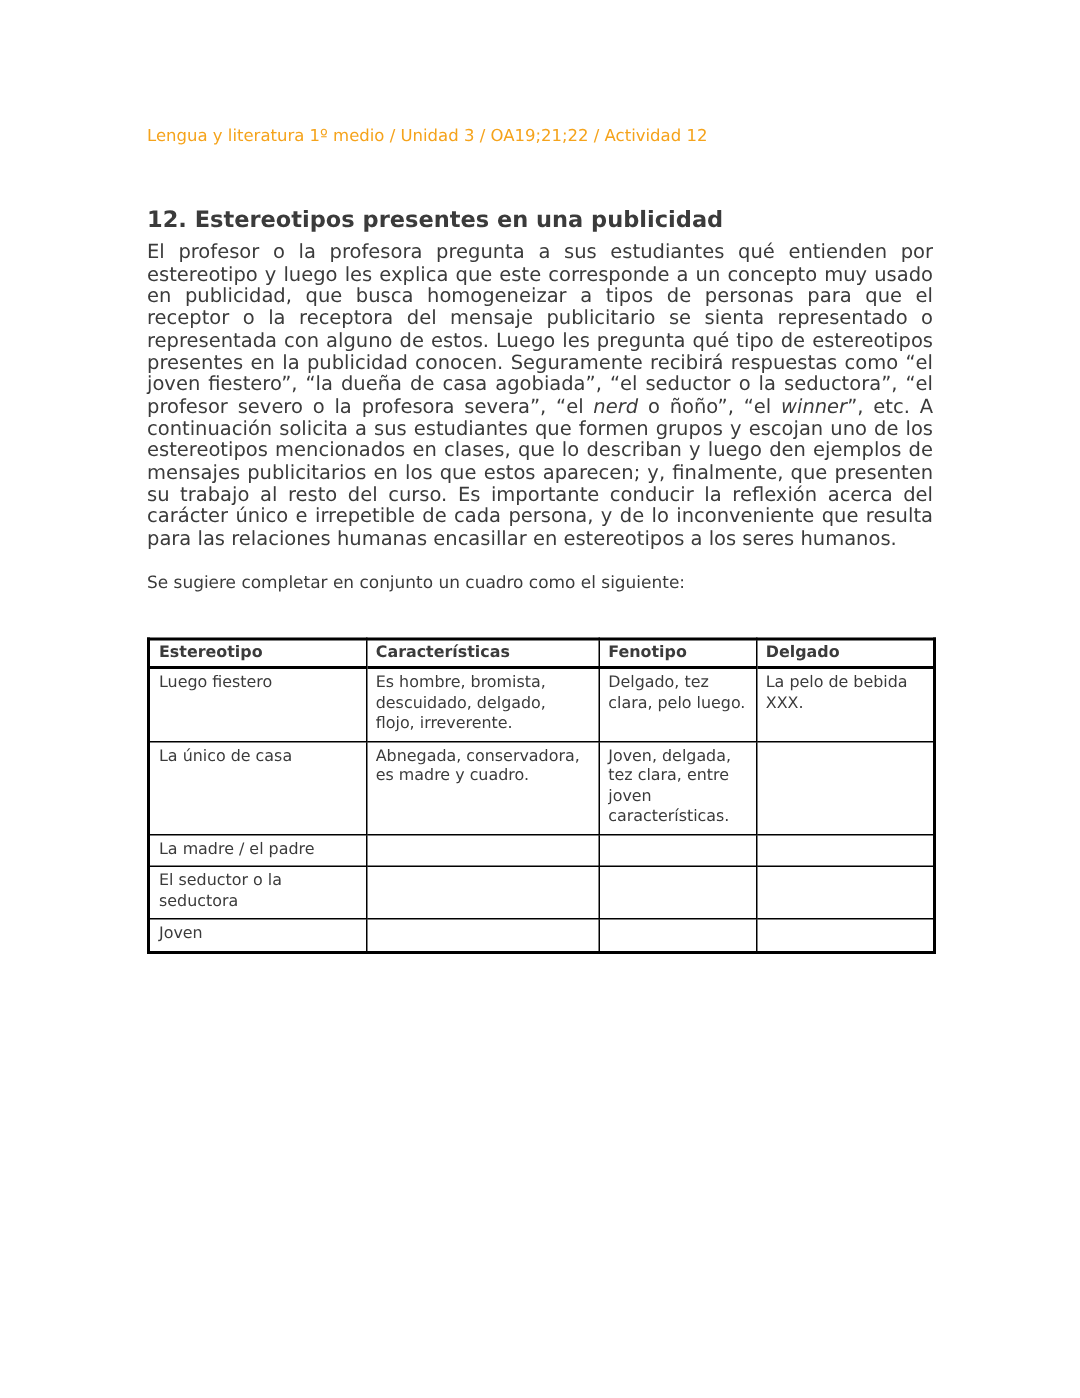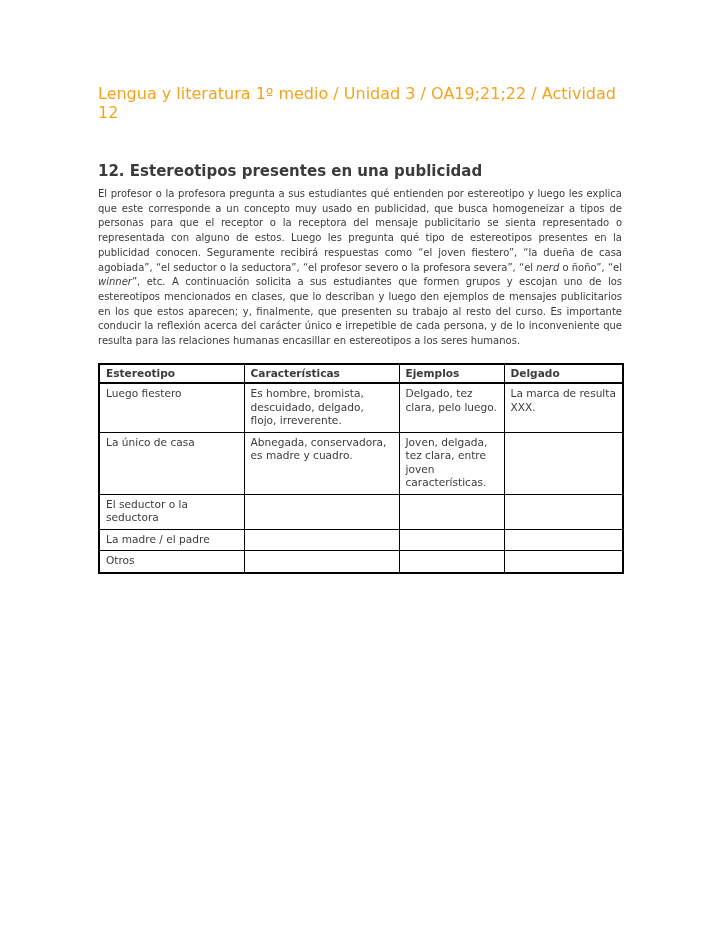--- a/index.html
+++ b/index.html
@@ -10,31 +10,31 @@
     background: #ffffff;
     font-family: "DejaVu Sans", "Liberation Sans", sans-serif;
     color: #3b3b3b;
     overflow: hidden;
   }
   .page {
     padding: 84px 98px 0 98px;
   }
   .doc-header {
     color: #f5a31b;
-    font-size: 16px;
+    font-size: 11px;
     font-weight: normal;
     margin: 0 0 40px 0;
   }
   .section-title {
     font-size: 15px;
     font-weight: bold;
     margin: 0 0 7px 0;
   }
   .paragraph {
-    font-size: 10px;
+    font-size: 13px;
     line-height: 14.7px;
     text-align: justify;
     margin: 0 0 14px 0;
   }
   .suggest-line {
     font-size: 11.3px;
     line-height: 14.7px;
     margin: 0 0 28px 0;
   }
   table.grid {
@@ -66,63 +66,64 @@
 <body>
 
 <div class="page">
 
   <p class="doc-header">Lengua y literatura 1º medio / Unidad 3 / OA19;21;22 / Actividad 12</p>
 
   <p class="section-title">12. Estereotipos presentes en una publicidad</p>
 
   <p class="paragraph"><span>El profesor o la profesora pregunta a sus estudiantes qué entienden por estereotipo y luego les explica que este corresponde a un concepto muy usado en publicidad, que busca homogeneizar a tipos de personas para que el receptor o la receptora del mensaje publicitario se sienta representado o representada con alguno de estos. Luego les pregunta qué tipo de estereotipos presentes en la publicidad conocen. Seguramente recibirá respuestas como “el joven fiestero”, “la dueña de casa agobiada”, “el seductor o la seductora”, “el profesor severo o la profesora severa”, “el </span><span style="font-style: italic;">nerd</span><span> o ñoño”, “el </span><span style="font-style: italic;">winner</span><span>”, etc. A continuación solicita a sus estudiantes que formen grupos y escojan uno de los estereotipos mencionados en clases, que lo describan y luego den ejemplos de mensajes publicitarios en los que estos aparecen; y, finalmente, que presenten su trabajo al resto del curso. Es importante conducir la reflexión acerca del carácter único e irrepetible de cada persona, y de lo inconveniente que resulta para las relaciones humanas encasillar en estereotipos a los seres humanos.</span></p>
 
+  <p class="suggest-line">Se sugiere completar en conjunto un cuadro como el siguiente:</p>
 
   <table class="grid">
     <colgroup>
       <col style="width:145px">
       <col style="width:155px">
       <col style="width:105px">
       <col style="width:119px">
     </colgroup>
     <thead>
       <tr>
         <th>Estereotipo</th>
         <th>Características</th>
-        <th>Ejemplos</th>
+        <th>Fenotipo</th>
         <th>Delgado</th>
       </tr>
     </thead>
     <tbody>
       <tr>
         <td>Luego fiestero</td>
         <td>Es hombre, bromista, descuidado, delgado, flojo, irreverente.</td>
         <td>Delgado, tez clara, pelo luego.</td>
-        <td>La marca de resulta XXX.</td>
+        <td>La pelo de bebida XXX.</td>
       </tr>
       <tr>
         <td>La único de casa</td>
         <td>Abnegada, conservadora, es madre y cuadro.</td>
         <td>Joven, delgada, tez clara, entre joven características.</td>
         <td></td>
       </tr>
       <tr>
+        <td>La madre / el padre</td>
+        <td class="empty-cell"></td>
+        <td class="empty-cell"></td>
+        <td class="empty-cell"></td>
+      </tr>
+      <tr>
         <td>El seductor o la seductora</td>
         <td class="empty-cell"></td>
         <td class="empty-cell"></td>
         <td class="empty-cell"></td>
       </tr>
       <tr>
-        <td>La madre / el padre</td>
-        <td class="empty-cell"></td>
-        <td class="empty-cell"></td>
-        <td class="empty-cell"></td>
-      </tr>
-      <tr>
-        <td>Otros</td>
+        <td>Joven</td>
         <td class="empty-cell"></td>
         <td class="empty-cell"></td>
         <td class="empty-cell"></td>
       </tr>
     </tbody>
   </table>
 
 </div>
 
 </body></html>

